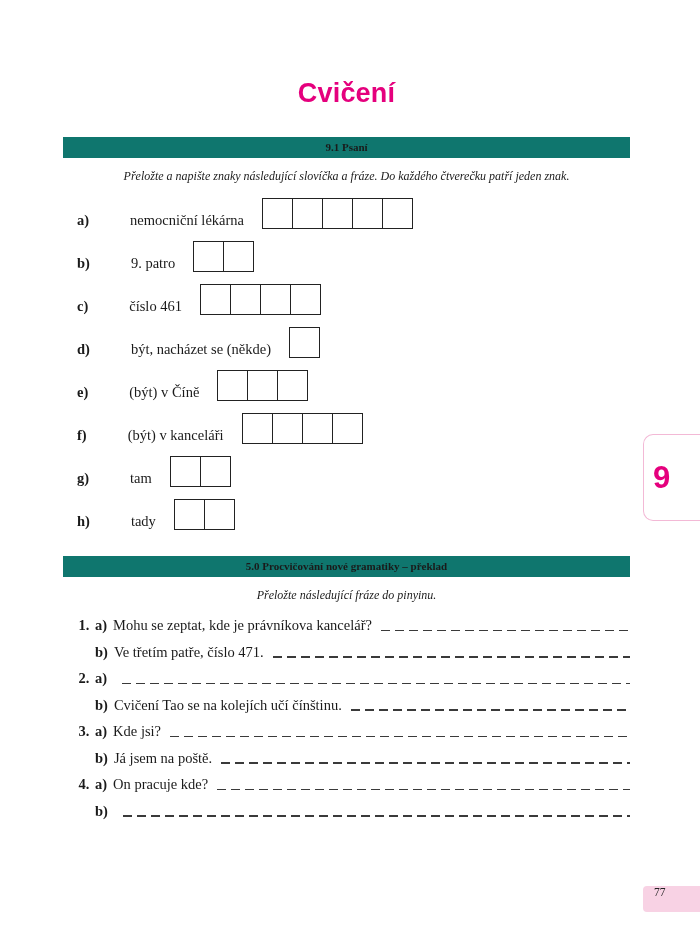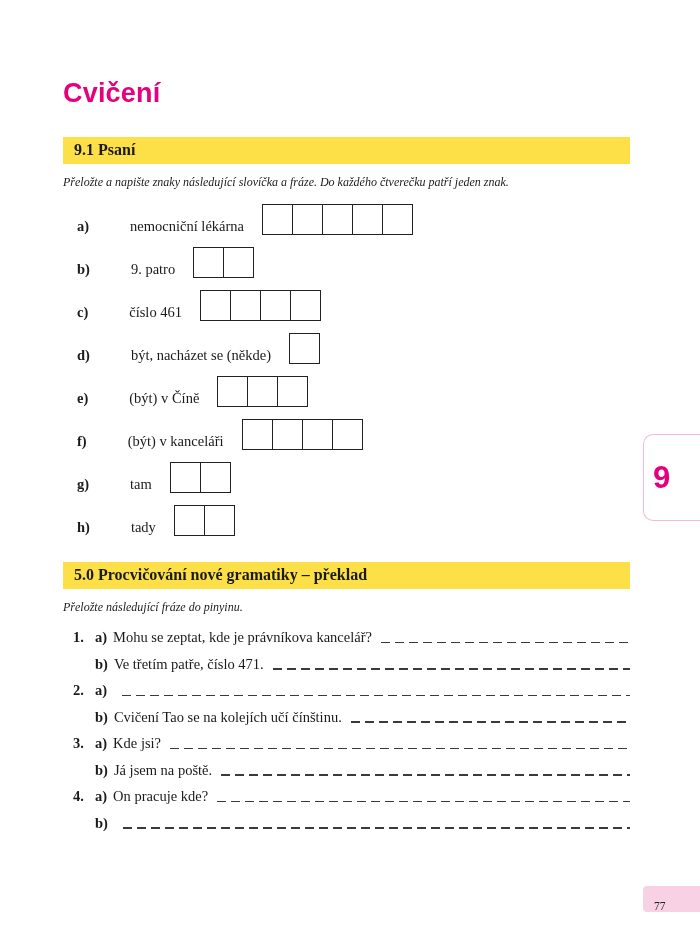--- a/index.html
+++ b/index.html
@@ -4,36 +4,36 @@
 <style>
   * { margin:0; padding:0; box-sizing:border-box; }
   html,body { width:700px; height:944px; }
   body {
     position:relative;
     background:#ffffff;
     font-family:"Liberation Serif", serif;
     color:#1a1a1a;
     overflow:hidden;
   }
-  .content { padding:78px 70px 0 63px; }
+  .content { padding:78px 70px 0 63px;text-align:center; }
 
   .page-title {
     font-family:"Liberation Sans", sans-serif;
     color:#e5007d;
     font-size:27px;
     font-weight:bold;
     margin-bottom:28px;
     letter-spacing:0.2px;
   }
 
   .section-bar {
-    background:#fde047;
+    background:#0f766e;
     padding:4px 11px 5px 11px;
     font-weight:bold;
-    font-size:16px;
+    font-size:11px;
     margin-bottom:11px;
   }
   .section-bar.second { margin-top:26px; }
 
   .instruction {
     font-style:italic;
     font-size:12px;
     margin-bottom:14px;
   }
 
@@ -88,21 +88,21 @@
   }
 
   
   .page-badge {
     position:absolute;
     right:0; bottom:32px;
     width:57px; height:26px;
     background:#f8d2e4;
     border-radius:4px 0 0 4px;
     display:flex;
-    align-items:flex-end;
+    align-items:flex-start;
   }
   .page-num { font-size:11.5px; padding-left:11px; color:#222; }
 </style>
 </head>
 <body>
 
 <div class="content">
 
   <h1 class="page-title">Cvičení</h1>
 

